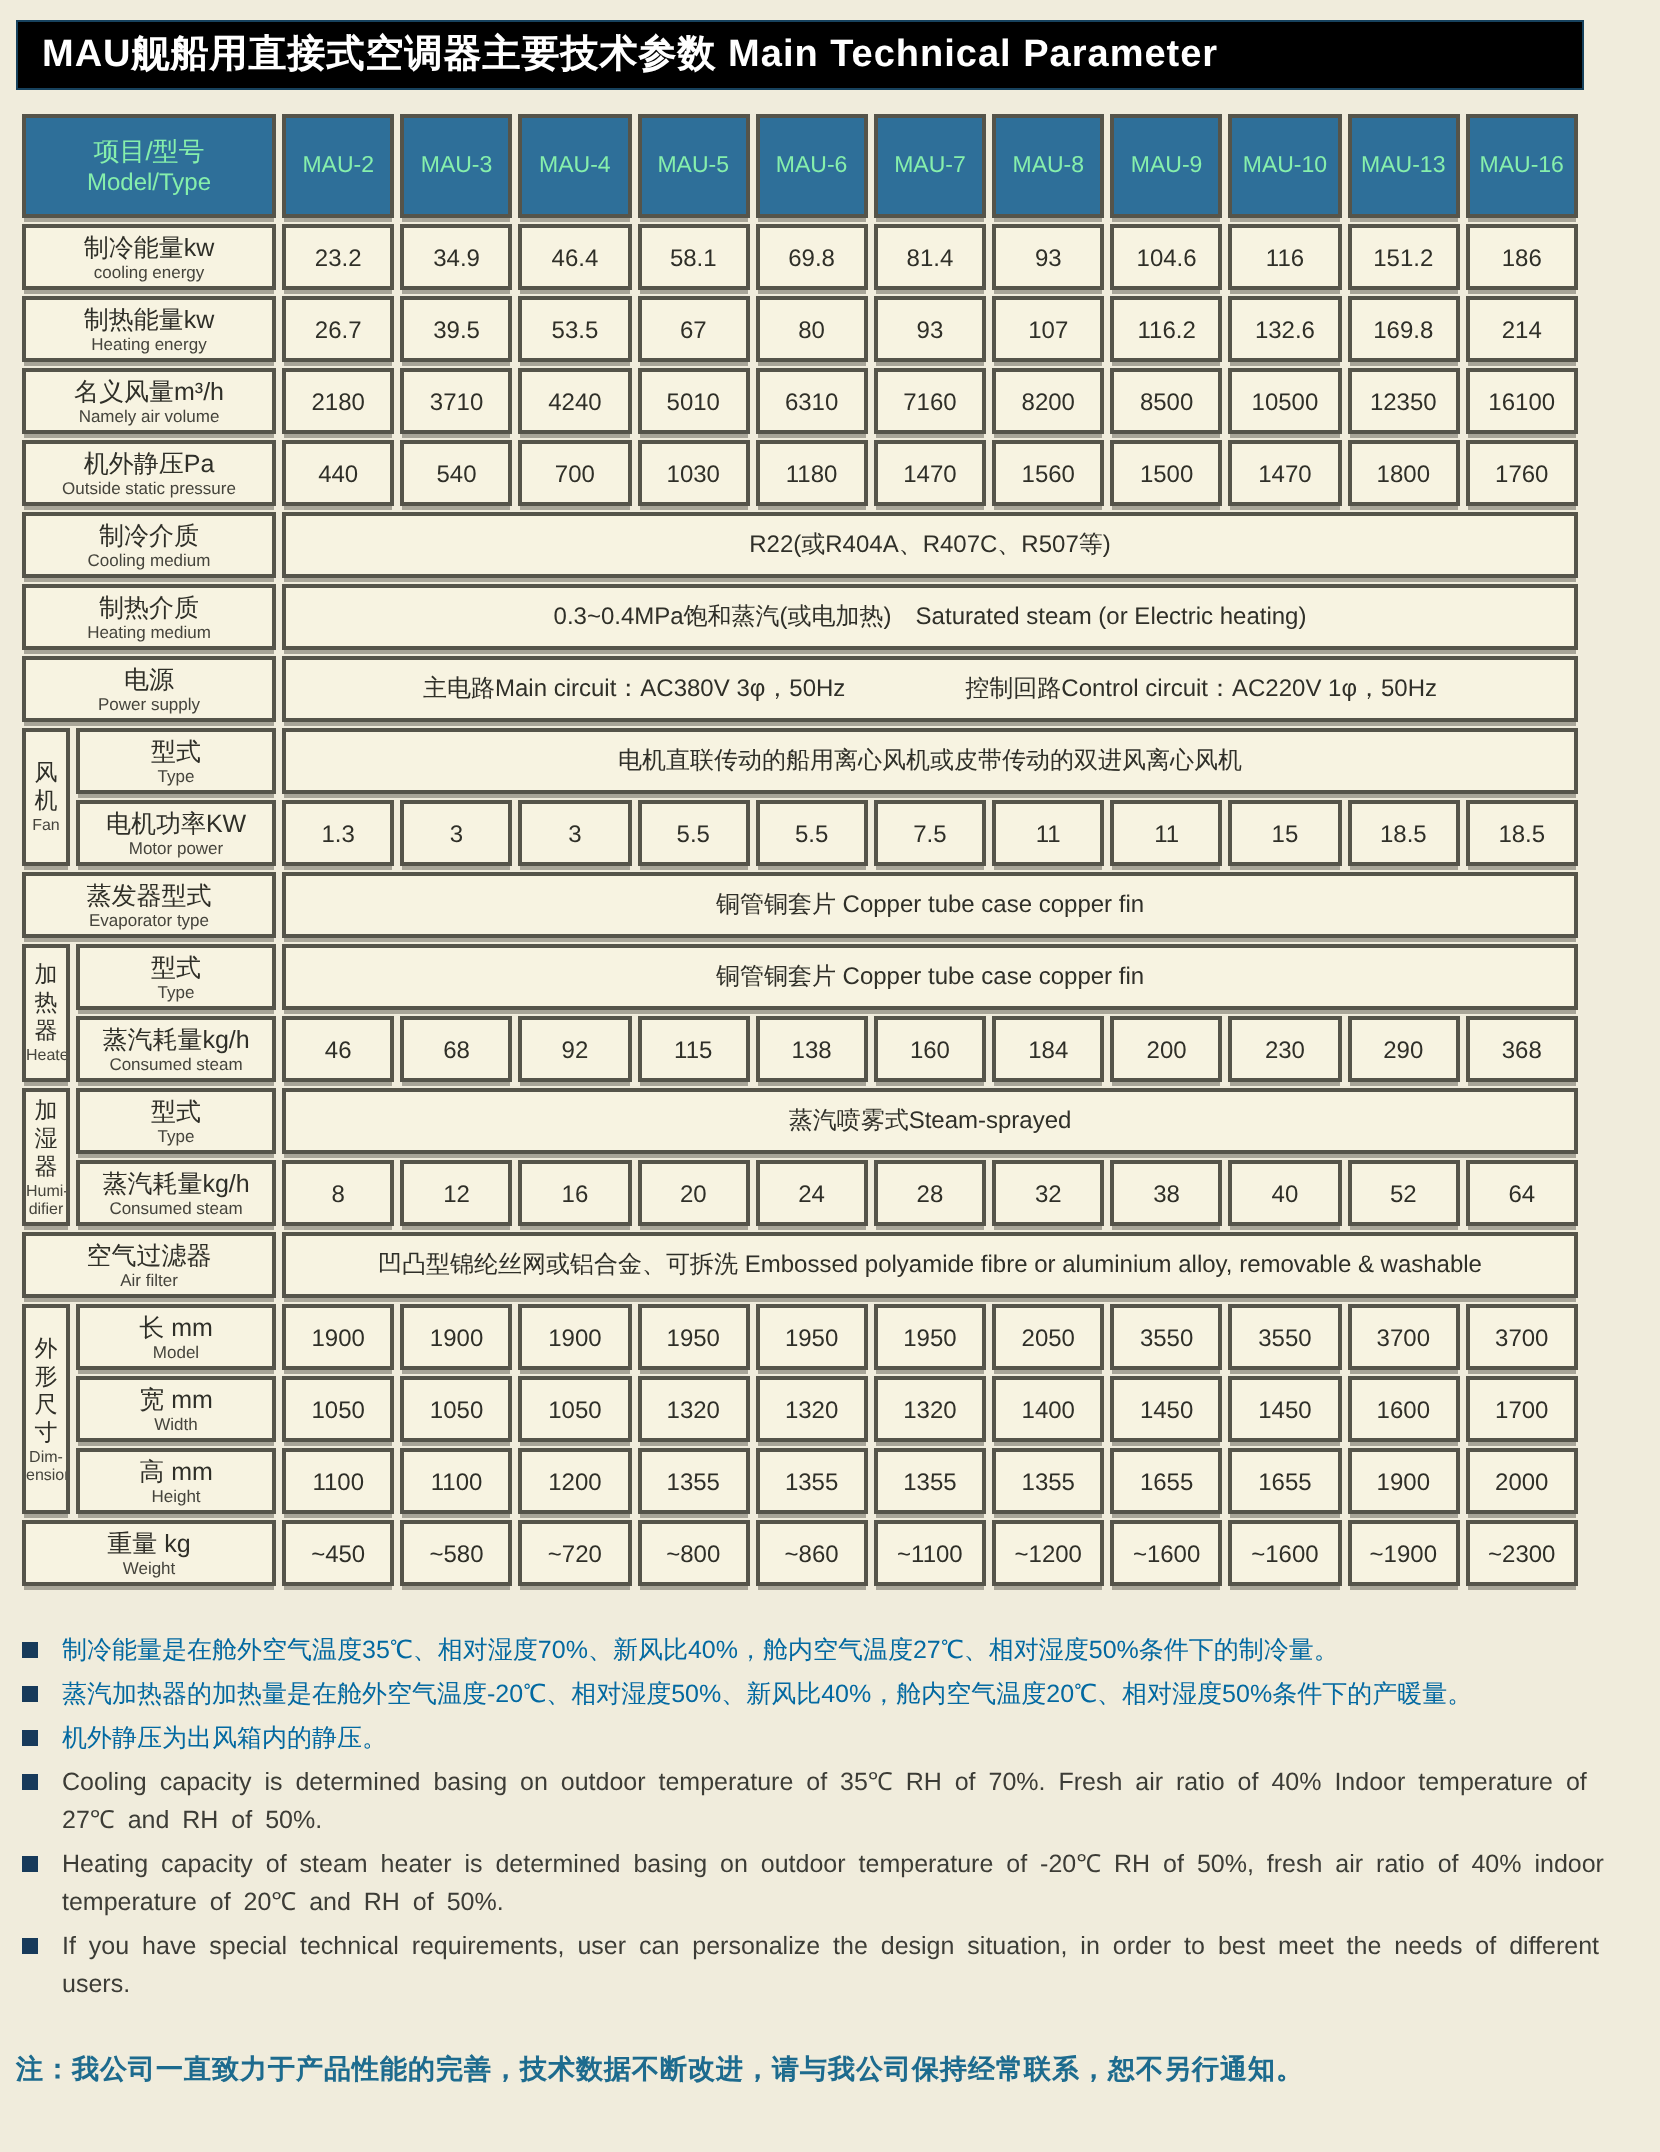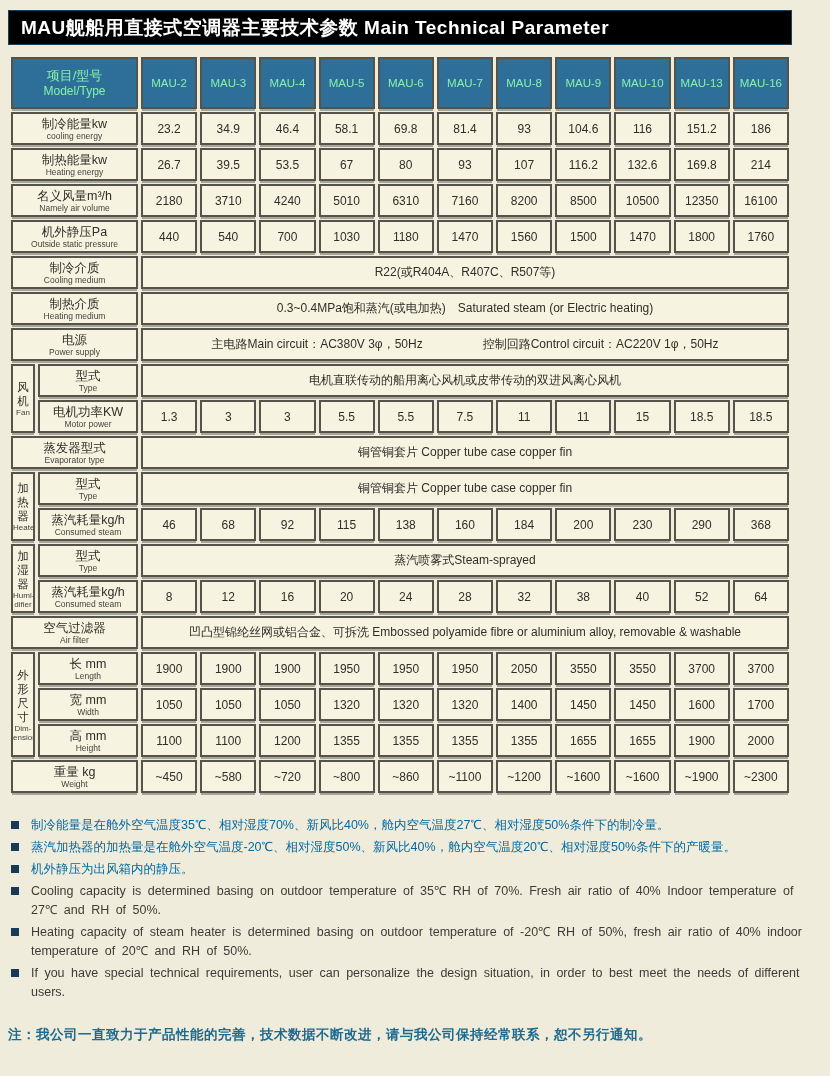--- a/index.html
+++ b/index.html
@@ -284,21 +284,21 @@
           </td>
           <td class="val span" colspan="11">凹凸型锦纶丝网或铝合金、可拆洗 Embossed polyamide fibre or aluminium alloy, removable &amp; washable</td>
         </tr>
         <tr>
           <td class="group" rowspan="3">
             <div class="gzh">外<br>形<br>尺<br>寸</div>
             <div class="gen">Dim-<br>ension</div>
           </td>
           <td class="label">
             <div class="lzh">长 mm</div>
-            <div class="len">Length</div>
+            <div class="len">Model</div>
           </td>
           <td class="val">1900</td>
           <td class="val">1900</td>
           <td class="val">1900</td>
           <td class="val">1950</td>
           <td class="val">1950</td>
           <td class="val">1950</td>
           <td class="val">2050</td>
           <td class="val">3550</td>
           <td class="val">3550</td>

